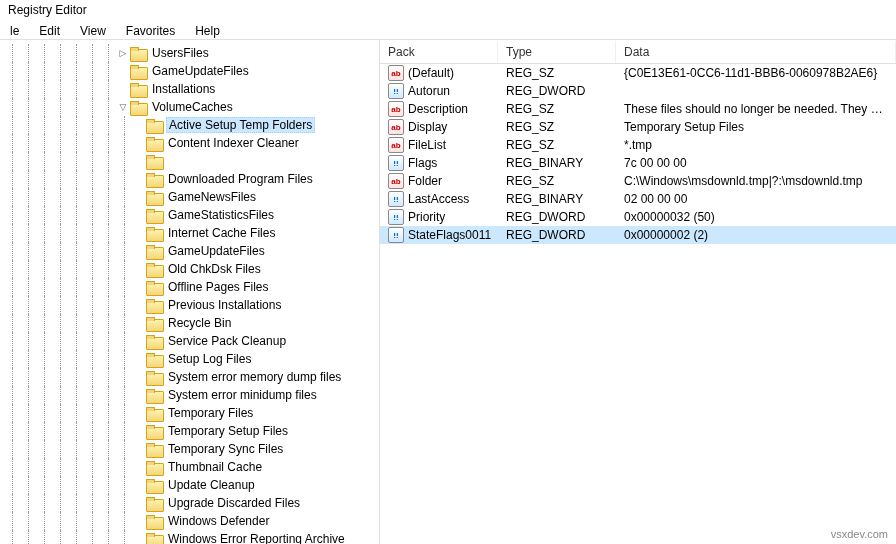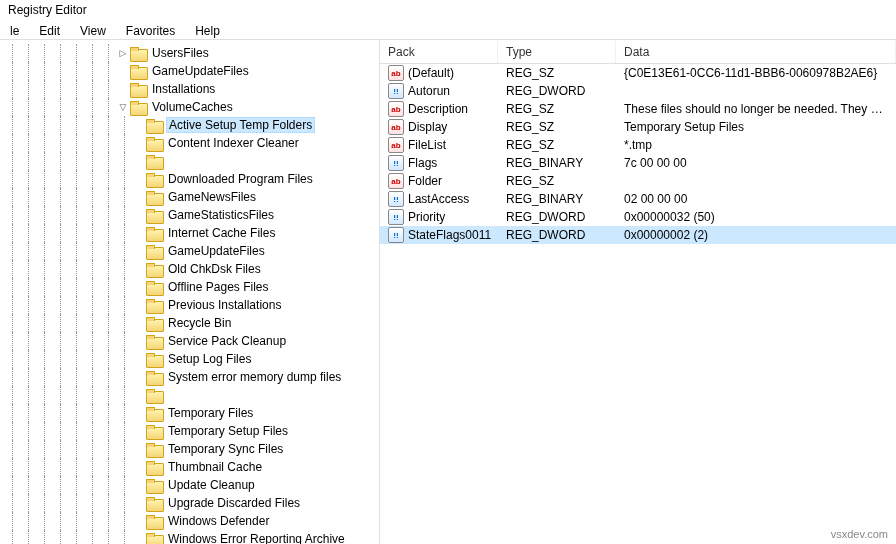--- a/index.html
+++ b/index.html
@@ -608,20 +608,21 @@
           <span class="guide" style="position:absolute;left:8px;top:0;height:18px;"></span>
         </span>
         <span class="indent" style="width:16px;position:relative;">
           <span class="guide" style="position:absolute;left:8px;top:0;height:18px;"></span>
         </span>
         <span class="indent" style="width:16px;position:relative;">
           <span class="guide" style="position:absolute;left:8px;top:0;height:18px;"></span>
         </span>
         <span class="expander"></span>
         <span class="folder-icon"></span>
+        <span class="node-label">System error minidump files</span>
       </div>
       <div class="tree-node">
         <span class="indent" style="width:16px;position:relative;">
           <span class="guide" style="position:absolute;left:8px;top:0;height:18px;"></span>
         </span>
         <span class="indent" style="width:16px;position:relative;">
           <span class="guide" style="position:absolute;left:8px;top:0;height:18px;"></span>
         </span>
         <span class="indent" style="width:16px;position:relative;">
           <span class="guide" style="position:absolute;left:8px;top:0;height:18px;"></span>
@@ -902,20 +903,21 @@
           </div>
           <div class="col-type">REG_BINARY</div>
           <div class="col-data">7c 00 00 00</div>
         </div>
         <div class="list-row">
           <div class="col-name">
             <span class="val-icon str">ab</span>
             <span>Folder</span>
           </div>
           <div class="col-type">REG_SZ</div>
+          <div class="col-data">C:\Windows\msdownld.tmp|?:\msdownld.tmp</div>
         </div>
         <div class="list-row">
           <div class="col-name">
             <span class="val-icon bin">⁞⁞</span>
             <span>LastAccess</span>
           </div>
           <div class="col-type">REG_BINARY</div>
           <div class="col-data">02 00 00 00</div>
         </div>
         <div class="list-row">

